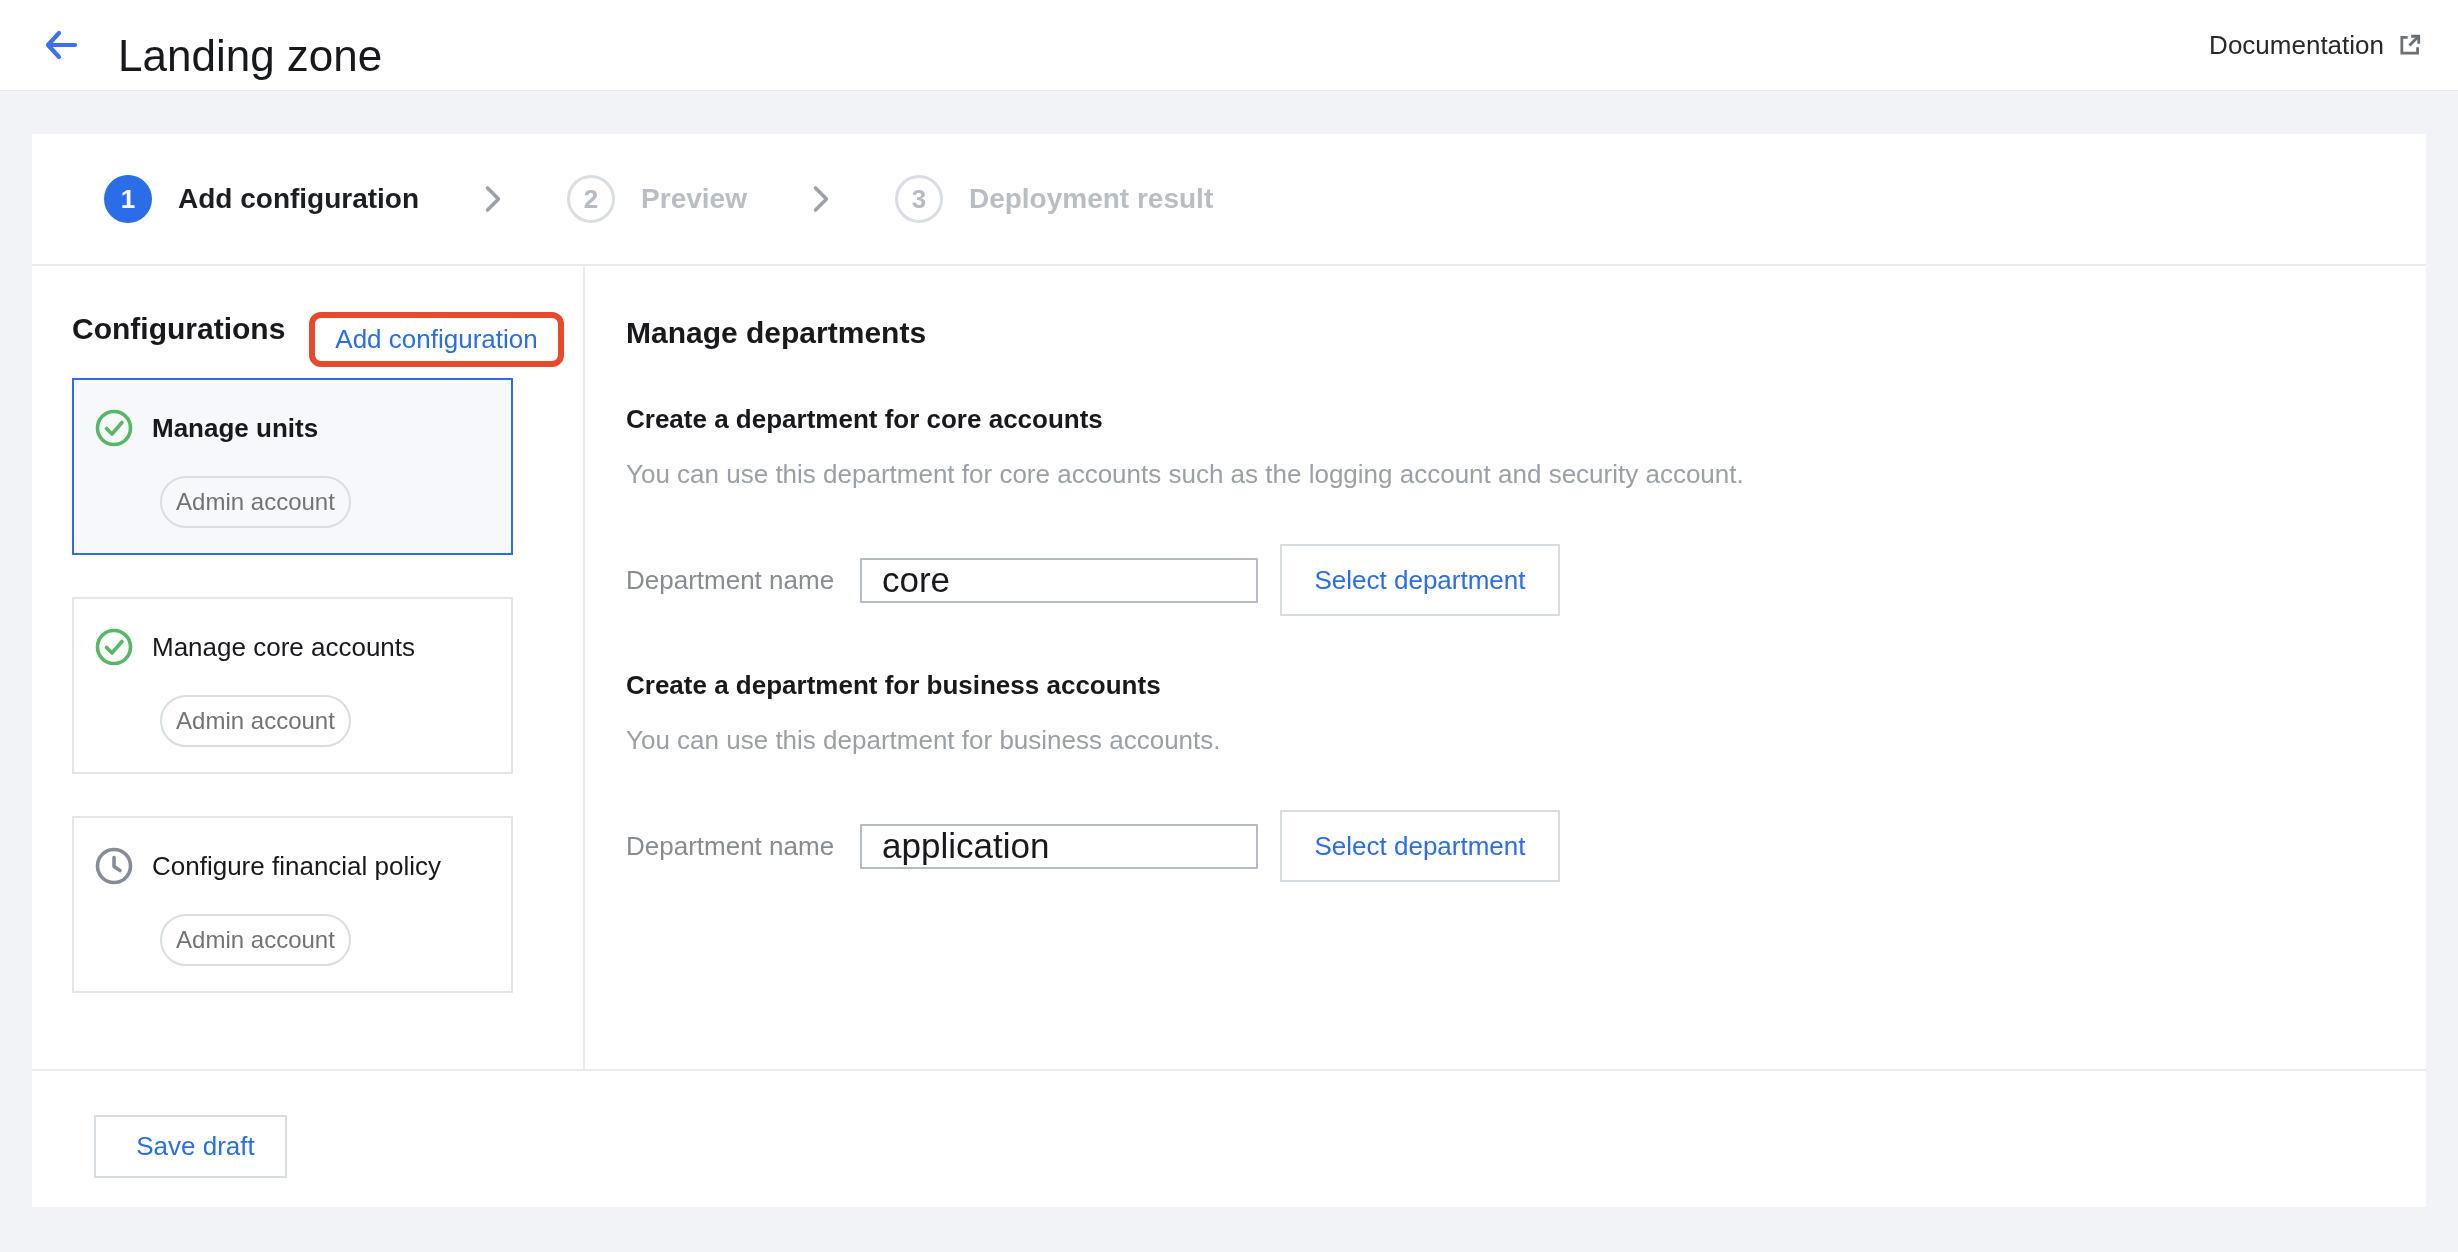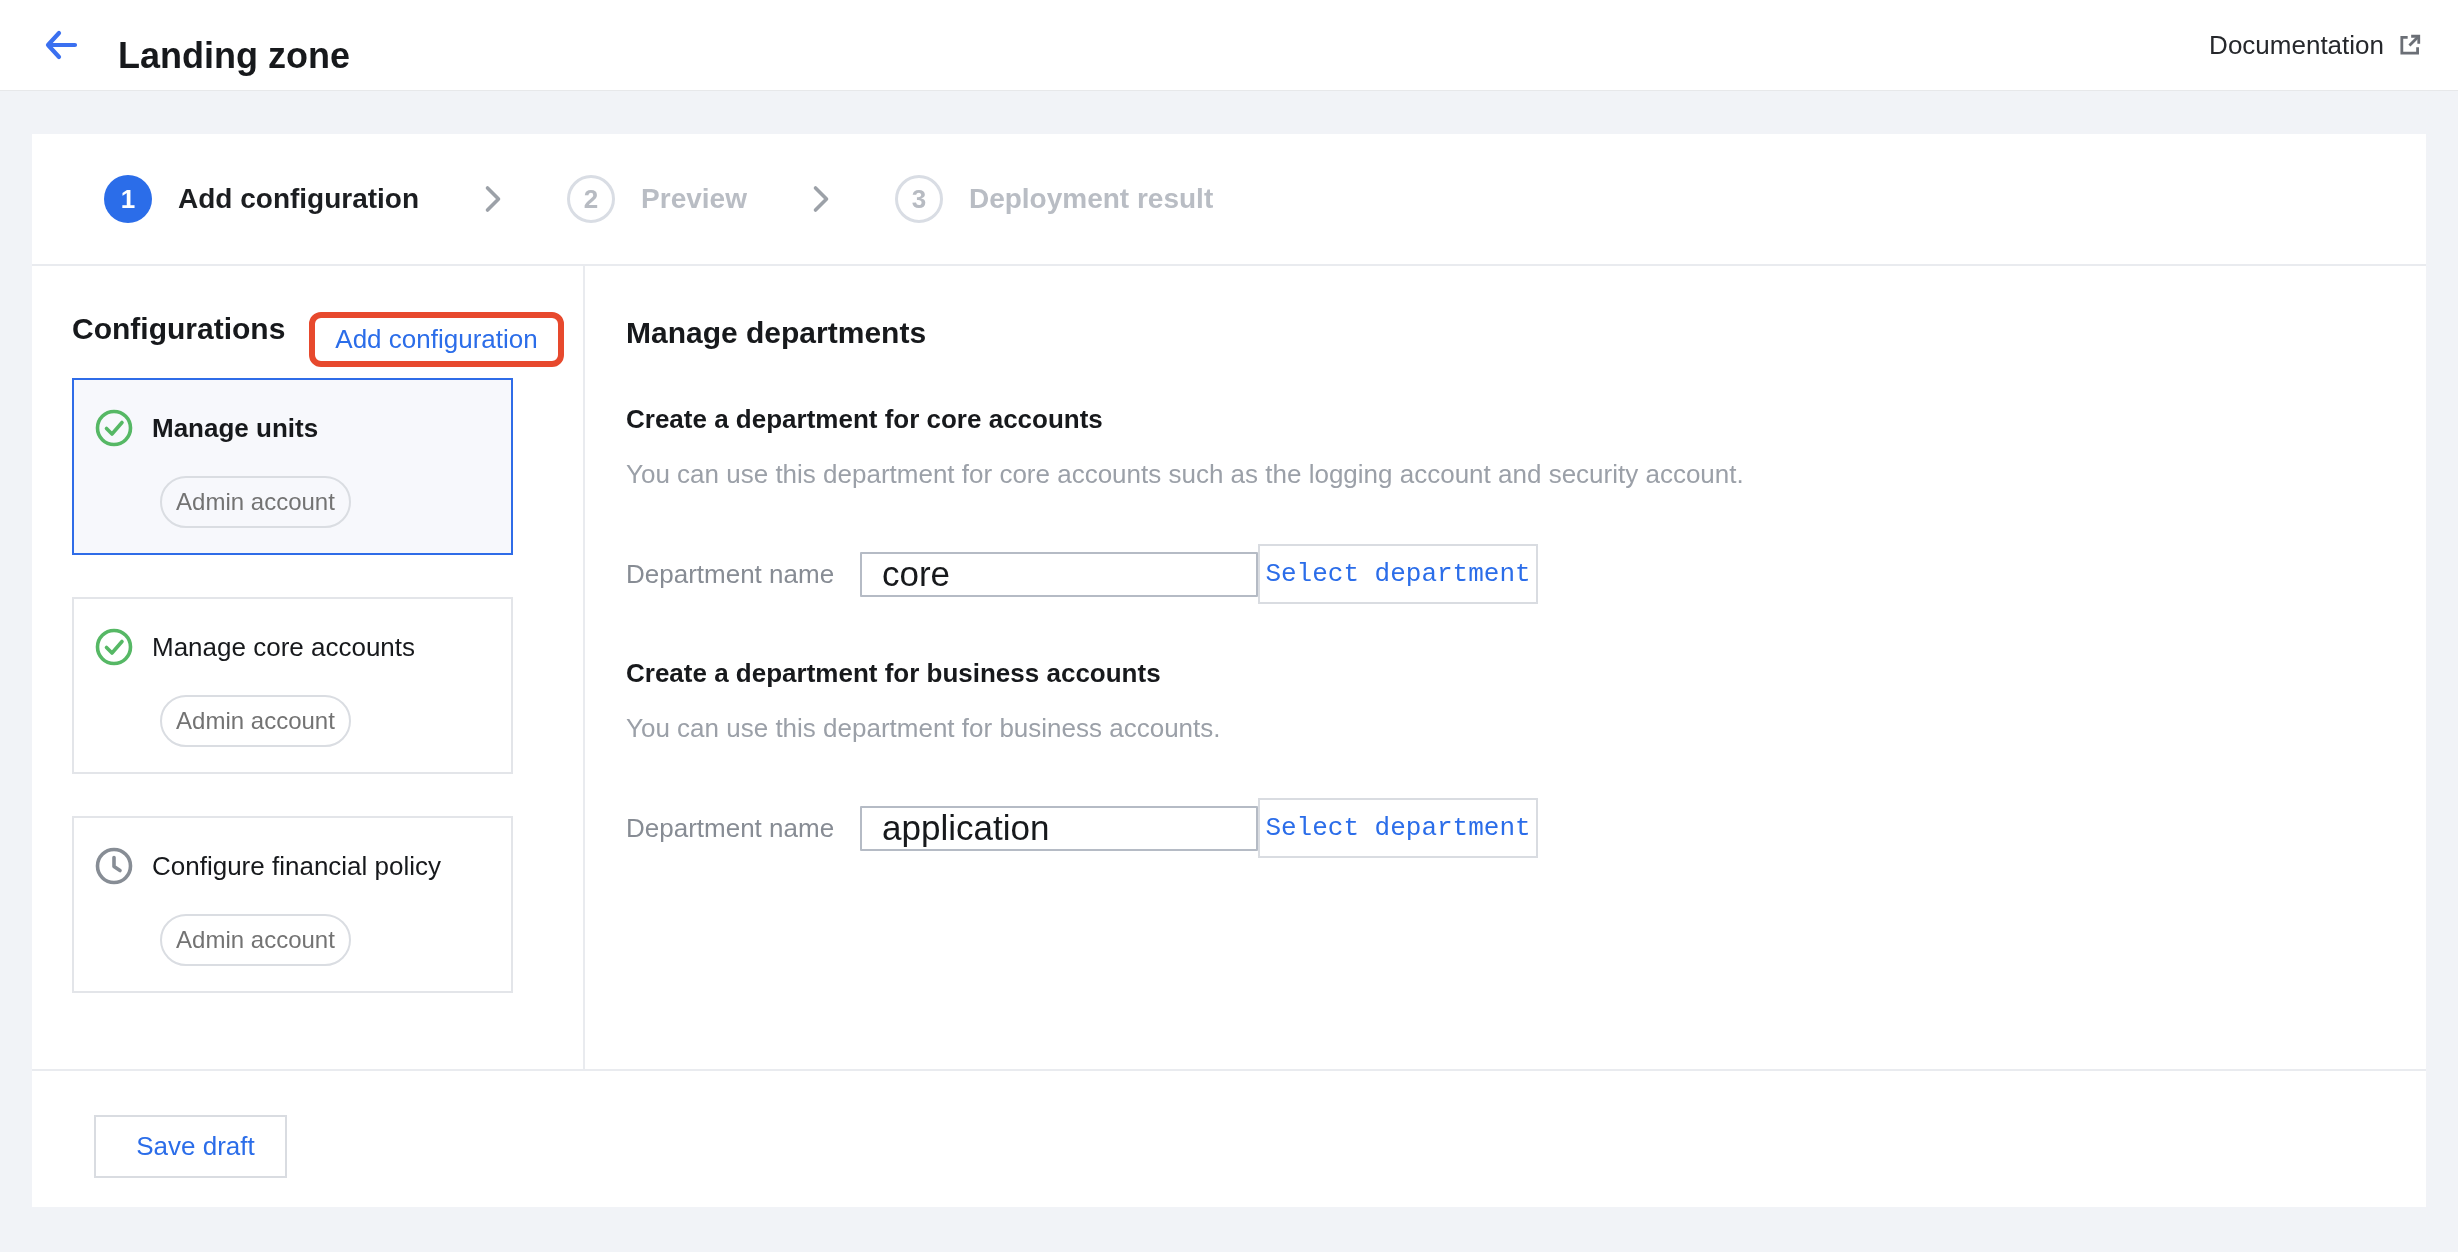--- a/index.html
+++ b/index.html
@@ -11,21 +11,21 @@
     overflow:hidden;
     position:relative;
   }
 
   
   .topbar {
     height:91px; background:#ffffff; border-bottom:1px solid #e7e8ea;
     display:flex; align-items:center; padding:0 34px 0 42px;
   }
   .back-btn { width:40px; height:40px; display:flex; align-items:center; justify-content:center; cursor:pointer; }
-  .page-title { font-size:36px; font-weight:bold; margin-left:36px; color:#17191c;margin-top:21px; }
+  .page-title { font-size:44px; font-weight:normal; margin-left:36px; color:#17191c;margin-top:21px; }
   .topbar-spacer { flex:1; }
   .doc-link { display:flex; align-items:center; cursor:pointer; }
   .doc-link span { font-size:26px; color:#26282c; }
   .doc-link svg { margin-left:12px; }
 
   
   .container {
     position:absolute; left:32px; top:134px; width:2394px; height:1073px;
     background:#ffffff;
   }
@@ -81,23 +81,23 @@
   .section-heading { margin-top:54px; font-size:26px; font-weight:bold; color:#17191c; }
   .section-desc { margin-top:24px; font-size:26px; color:#9ba0a8; }
   .field-row { margin-top:54px; display:flex; align-items:center; }
   .field-label { width:234px; font-size:26px; color:#878c94; }
   .field-input {
     width:398px; height:45px; border:2px solid #b5bbc5; border-radius:1px;
     padding:0 20px; font-size:35px; color:#17191c; background:#ffffff; outline:none;
     font-family:"Liberation Sans", sans-serif;
   }
   .select-btn {
-    width:280px; height:60px; background:#ffffff;
+    margin-left:22px; width:280px; height:72px; background:#ffffff;
     border:2px solid #d9dce1; color:#2b6de9; font-size:26px; cursor:pointer;
-    font-family:Liberation Mono, monospace;
+    font-family:Liberation Sans, sans-serif;
   }
 
   
   .footer-row { height:138px; border-top:2px solid #e9ebef; padding:44px 0 0 40px; display:flex; }
   .primary-btn {
     width:231px; height:63px; background:#2b6de9; color:#ffffff; border:none;
     font-size:26px; cursor:pointer; font-family:"Liberation Sans", sans-serif;
   }
   .secondary-btn {
     margin-left:22px; width:193px; height:63px; background:#ffffff; color:#2b6de9;

